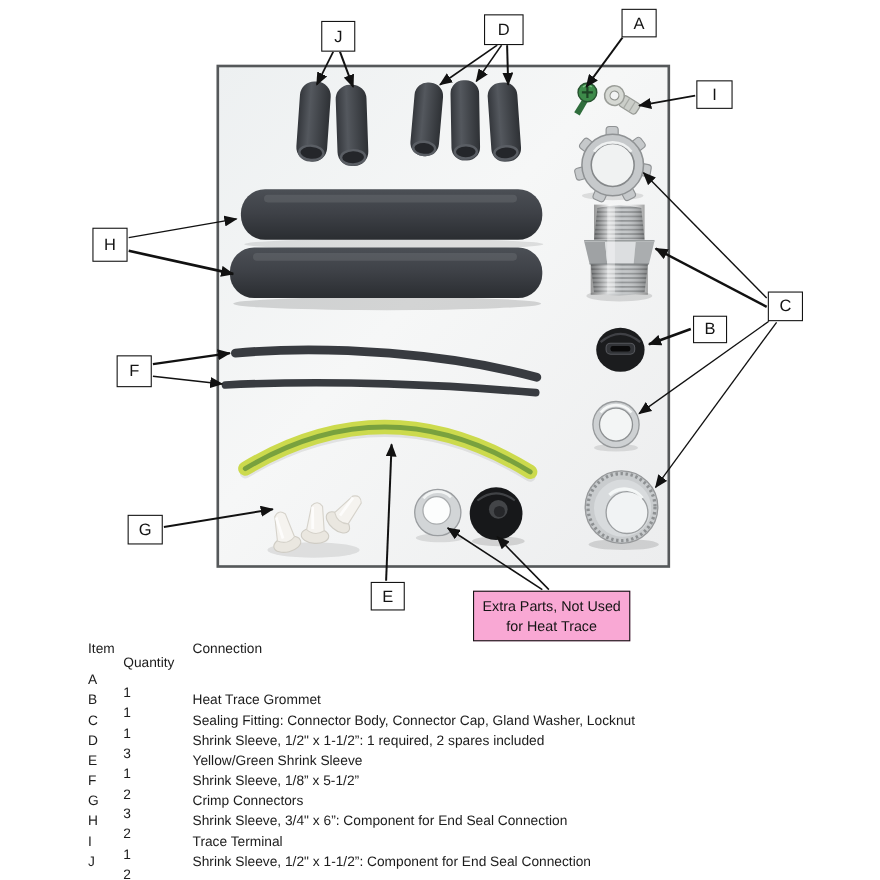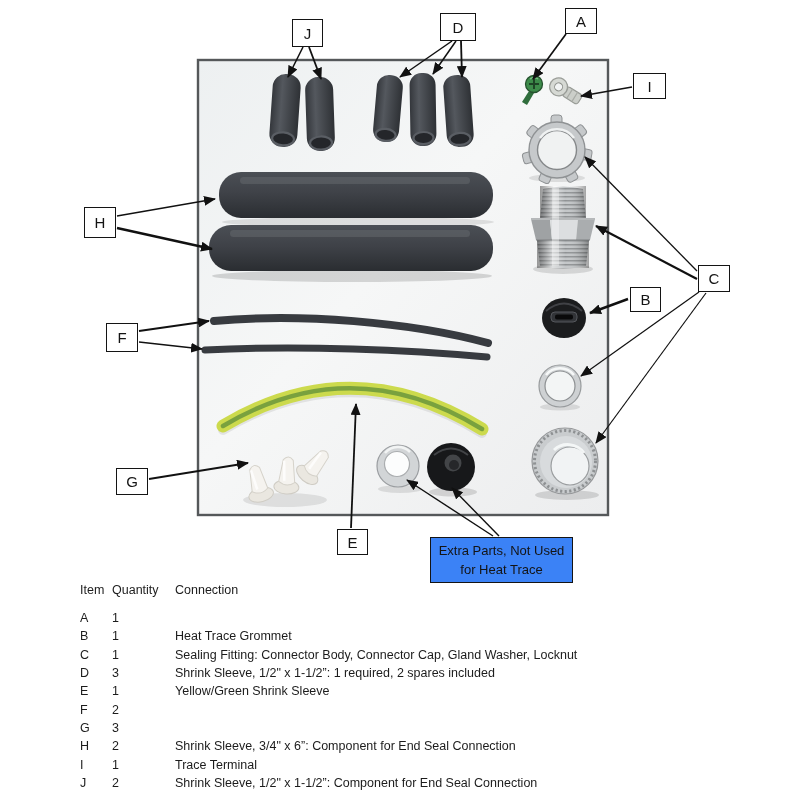--- a/index.html
+++ b/index.html
@@ -7,30 +7,30 @@
     position:relative;width:800px;height:800px;background:#ffffff;
     font-family:"Liberation Sans", sans-serif;color:#1c1c1c;overflow:hidden;
   }
   .art{position:absolute;left:0;top:0;}
   .callout{
     position:absolute;background:#ffffff;border:1.7px solid #141414;
     display:flex;align-items:center;justify-content:center;
     font-size:15px;line-height:1;color:#141414;box-sizing:border-box;
   }
   .notebox{
-    position:absolute;background:#3b82f6;border:1.7px solid #141414;
+    position:absolute;background:#f9a8d4;border:1.7px solid #141414;
     display:flex;flex-direction:column;align-items:center;justify-content:center;
     font-size:13px;line-height:1.5;color:#141414;box-sizing:border-box;text-align:center;
   }
   .parts-table{position:absolute;left:80px;top:583px;width:690px;font-size:12.5px;}
   .t-head{display:flex;height:17px;}
   .t-body{margin-top:11px;}
   .t-row{display:flex;height:18.35px;align-items:flex-start;}
   .c-item{width:32px;flex:none;}
-  .c-qty{width:63px;flex:none;}
+  .c-qty{width:63px;flex:none;margin-top:12px;}
   .c-desc{flex:1;white-space:nowrap;}
 </style>
 </head>
 <body>
 
 <div class="canvas">
 
   <svg class="art" width="800" height="800" viewBox="0 0 800 800">
     <defs>
       <marker id="ah" markerUnits="userSpaceOnUse" markerWidth="12" markerHeight="10" refX="11" refY="5" orient="auto">
@@ -272,25 +272,27 @@
 
     <div class="t-row">
       <span class="c-item">E</span>
       <span class="c-qty">1</span>
       <span class="c-desc">Yellow/Green Shrink Sleeve</span>
     </div>
 
     <div class="t-row">
       <span class="c-item">F</span>
       <span class="c-qty">2</span>
+      <span class="c-desc">Shrink Sleeve, 1/8” x 5-1/2”</span>
     </div>
 
     <div class="t-row">
       <span class="c-item">G</span>
       <span class="c-qty">3</span>
+      <span class="c-desc">Crimp Connectors</span>
     </div>
 
     <div class="t-row">
       <span class="c-item">H</span>
       <span class="c-qty">2</span>
       <span class="c-desc">Shrink Sleeve, 3/4" x 6”: Component for End Seal Connection</span>
     </div>
 
     <div class="t-row">
       <span class="c-item">I</span>

